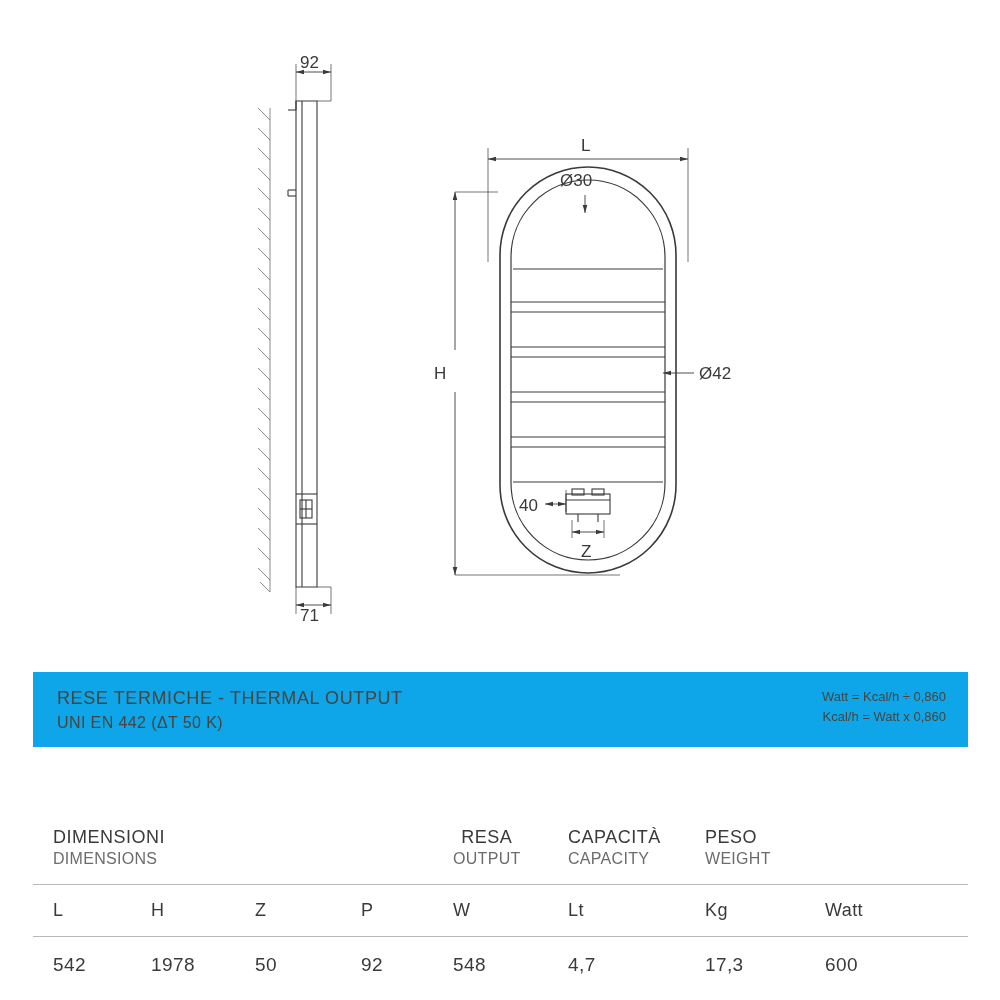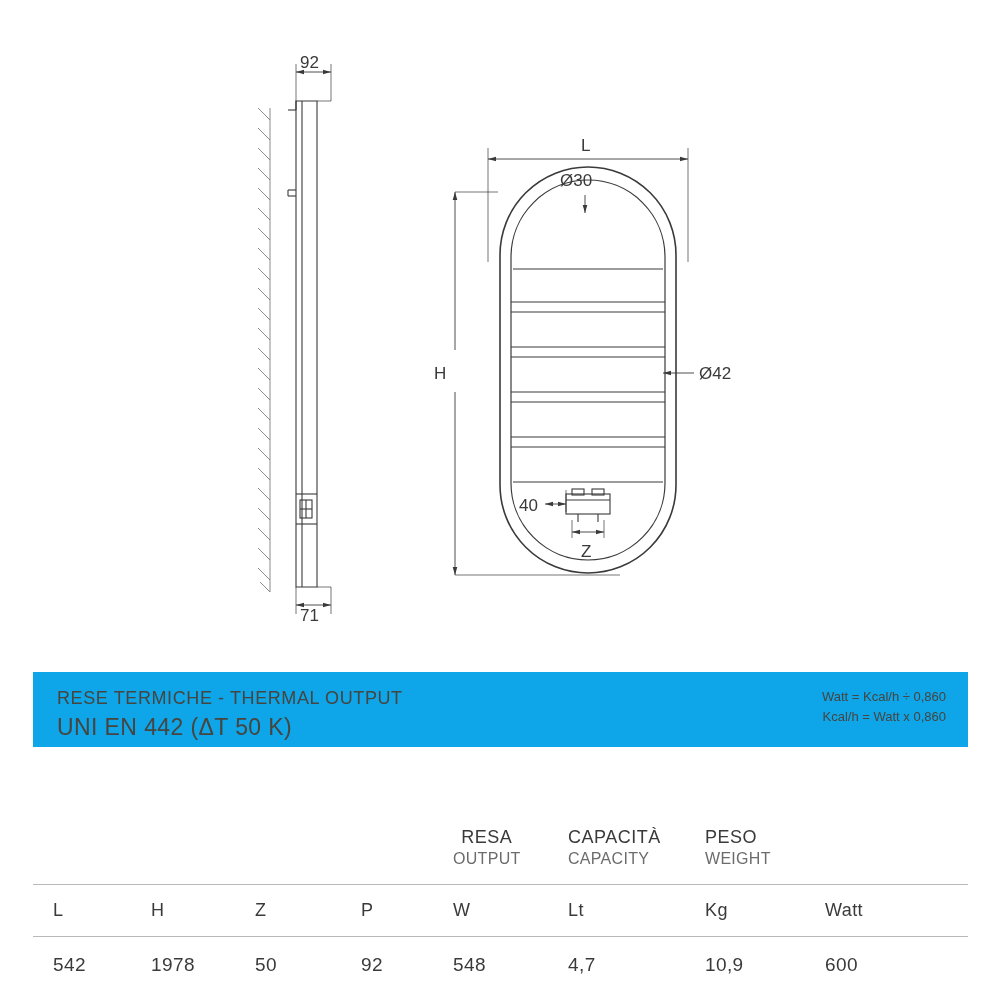--- a/index.html
+++ b/index.html
@@ -44,21 +44,21 @@
     left: 24px;
     top: 13px;
     line-height: 1.45;
   }
   .banner-left .l1 {
     font-size: 18px;
     letter-spacing: 0.6px;
     color: #46453f;
   }
   .banner-left .l2 {
-    font-size: 23px;
+    font-size: 16px;
     letter-spacing: 0.4px;
     color: #46453f;
   }
   .banner-right {
     position: absolute;
     right: 22px;
     top: 15px;
     text-align: right;
     line-height: 1.55;
     font-size: 13px;
@@ -252,20 +252,24 @@
     </div>
     <div class="banner-right">
       <div>Watt = Kcal/h ÷ 0,860</div>
       <div>Kcal/h = Watt x 0,860</div>
     </div>
   </div>
 
   <div class="table">
 
     <div class="thead">
+      <div class="hcell" style="left:20px; top:16px;">
+        <div class="it">DIMENSIONI</div>
+        <div class="en">DIMENSIONS</div>
+      </div>
       <div class="hcell" style="left:420px; top:16px;text-align:center;">
         <div class="it">RESA</div>
         <div class="en">OUTPUT</div>
       </div>
       <div class="hcell" style="left:535px; top:16px;">
         <div class="it">CAPACITÀ</div>
         <div class="en">CAPACITY</div>
       </div>
       <div class="hcell" style="left:672px; top:16px;">
         <div class="it">PESO</div>
@@ -288,18 +292,18 @@
 
     <div class="rule r2"></div>
 
     <div class="datarow">
       <div class="cell" style="left:20px;">542</div>
       <div class="cell" style="left:118px;">1978</div>
       <div class="cell" style="left:222px;">50</div>
       <div class="cell" style="left:328px;">92</div>
       <div class="cell" style="left:420px;">548</div>
       <div class="cell" style="left:535px;">4,7</div>
-      <div class="cell" style="left:672px;">10,9</div>
+      <div class="cell" style="left:672px;">17,3</div>
       <div class="cell" style="left:792px;">600</div>
     </div>
   </div>
 
 </div>
 
 </body></html>

